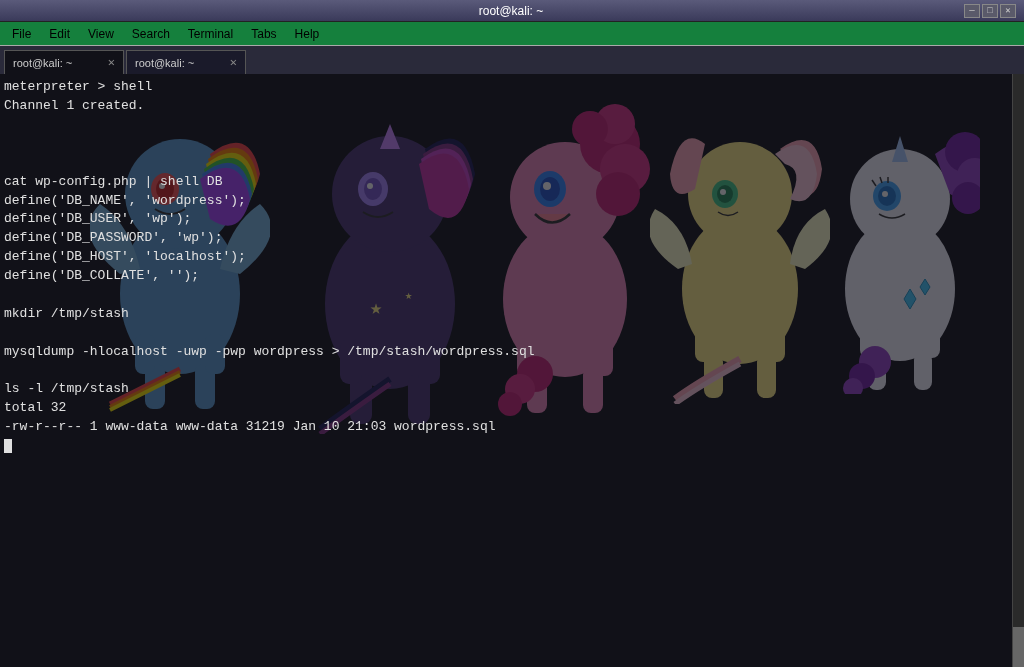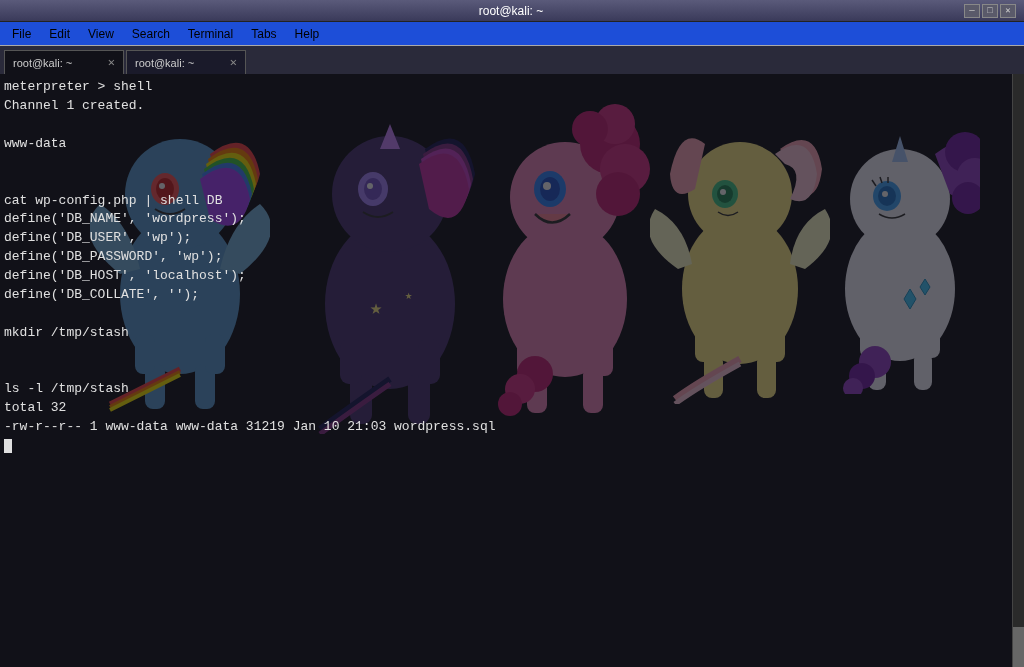--- a/index.html
+++ b/index.html
@@ -44,21 +44,21 @@
       justify-content: center;
       font-size: 9px;
       color: #ccc;
     }
     .title-bar-btn.close { background: #5a5a6a; }
 
     
     .menu-bar {
       width: 100%;
       height: 24px;
-      background: #1d4ed8;
+      background: #15803d;
       display: flex;
       align-items: center;
       padding: 0 4px;
       border-bottom: 1px solid #aaa;
       gap: 2px;
     }
     .menu-item {
       font-family: sans-serif;
       font-size: 12px;
       color: #000;
@@ -415,32 +415,32 @@
       <circle cx="55" cy="258" r="16" fill="#9944cc"></circle>
       <circle cx="42" cy="272" r="13" fill="#7722aa"></circle>
       <circle cx="33" cy="284" r="10" fill="#9944cc"></circle>
     </svg>
   </div>
 
   <div class="terminal-content" id="term-content">
   <div class="term-line">meterpreter &gt; shell</div>
       <div class="term-line">Channel 1 created.</div>
       <div class="term-line empty"></div>
-      <div class="term-line">www-data</div>
       <div class="term-line empty"></div>
       <div class="term-line empty"></div>
       <div class="term-line">cat wp-config.php | shell DB</div>
       <div class="term-line">define('DB_NAME', 'wordpress');</div>
       <div class="term-line">define('DB_USER', 'wp');</div>
       <div class="term-line">define('DB_PASSWORD', 'wp');</div>
       <div class="term-line">define('DB_HOST', 'localhost');</div>
       <div class="term-line">define('DB_COLLATE', '');</div>
       <div class="term-line empty"></div>
       <div class="term-line">mkdir /tmp/stash</div>
       <div class="term-line empty"></div>
+      <div class="term-line">mysqldump -hlocalhost -uwp -pwp wordpress &gt; /tmp/stash/wordpress.sql</div>
       <div class="term-line empty"></div>
       <div class="term-line">ls -l /tmp/stash</div>
       <div class="term-line">total 32</div>
       <div class="term-line">-rw-r--r-- 1 www-data www-data 31219 Jan 10 21:03 wordpress.sql</div>
       <div class="term-line"><span class="term-cursor"></span></div>
     </div>
 
   <div class="scrollbar">
     <div class="scrollbar-thumb"></div>
   </div>

